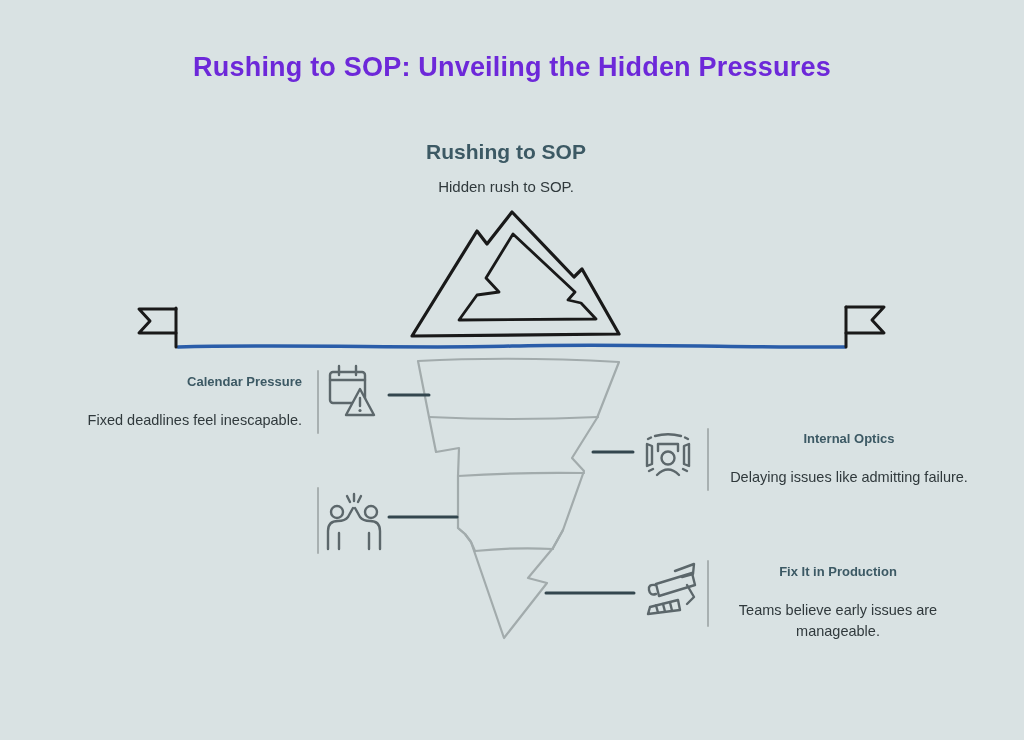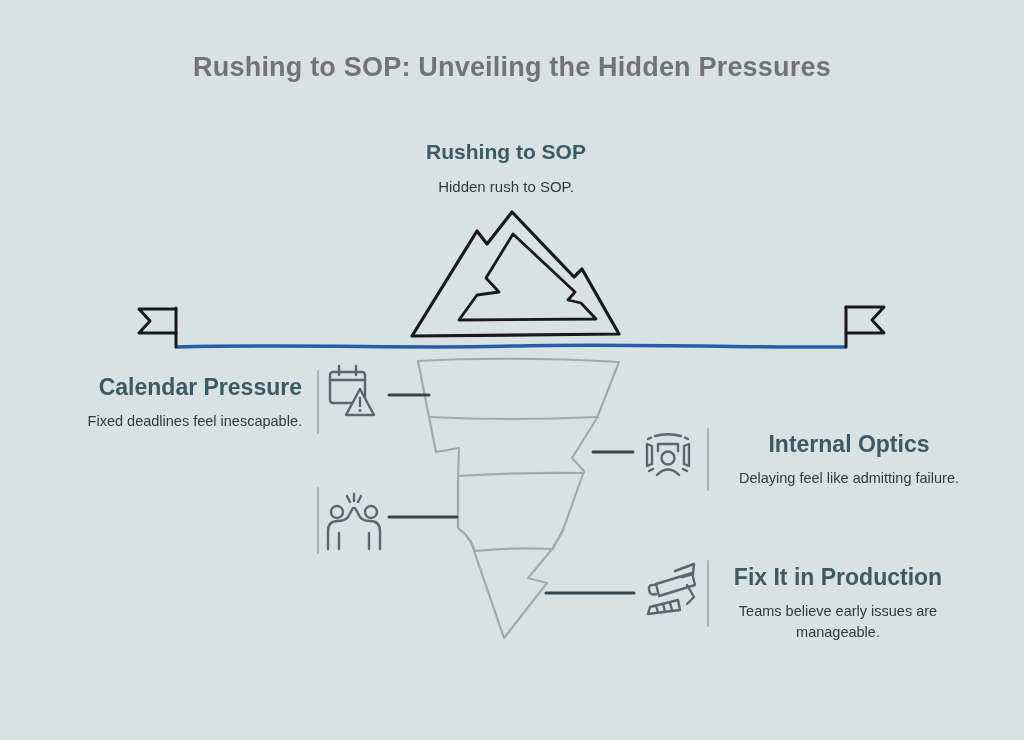--- a/index.html
+++ b/index.html
@@ -4,29 +4,29 @@
 <style>
   html,body{margin:0;padding:0;}
   body{
     width:1024px;height:740px;position:relative;overflow:hidden;
     background:#d9e2e3;
     font-family:"Liberation Sans","DejaVu Sans",sans-serif;
   }
   .canvas{position:absolute;inset:0;width:1024px;height:740px;}
   .title{
     position:absolute;top:52px;left:0;right:0;text-align:center;
-    font-size:27px;font-weight:600;color:#737373;letter-spacing:.2px;
+    font-size:27px;font-weight:600;color:#6d28d9;letter-spacing:.2px;
   }
   .surface-block{position:absolute;top:140px;left:0;right:12px;text-align:center;}
   .surface-heading{font-size:21px;font-weight:700;color:#3c5964;}
   .surface-body{margin-top:14px;font-size:15px;color:#30393c;}
   .main-svg{position:absolute;left:0;top:0;pointer-events:none;}
   .section{position:absolute;}
-  .section .heading{font-size:23px;font-weight:700;color:#3c5964;line-height:1.2;}
-  .section .body{margin-top:9px;font-size:14.5px;color:#30393c;line-height:1.5;}
+  .section .heading{font-size:13px;font-weight:700;color:#3c5964;line-height:1.2;}
+  .section .body{margin-top:20px;font-size:14.5px;color:#30393c;line-height:1.5;}
   .sec-left{left:50px;width:252px;text-align:right;}
   .sec-right{left:724px;text-align:center;}
   .icon{position:absolute;}
   .ic{stroke:#5c676b;fill:none;stroke-width:2.4;stroke-linecap:round;stroke-linejoin:round;}
 </style>
 </head>
 <body>
 
 <div class="canvas">
 
@@ -92,21 +92,21 @@
       <line x1="13" y1="4" x2="13" y2="13"></line>
       <line x1="30" y1="4" x2="30" y2="13"></line>
       <path d="M34,27 L48,53 L20,53 Z" fill="#d9e2e3"></path>
       <line x1="34" y1="36" x2="34" y2="44"></line>
     </g>
     <circle cx="34" cy="48.5" r="1.6" fill="#5c676b"></circle>
   </svg>
 
   <div class="section sec-right" style="top:431px;width:250px;">
     <div class="heading">Internal Optics</div>
-    <div class="body">Delaying feel like admitting failure.</div>
+    <div class="body">Delaying issues like admitting failure.</div>
   </div>
   <svg class="icon" style="left:640px;top:427px;" width="56" height="58" viewBox="0 0 56 58">
     <g class="ic">
       <circle cx="28" cy="31" r="6.5"></circle>
       <path d="M17,48 Q28,37 39,48"></path>
       <path d="M18,24 L18,17 L38,17 L38,24"></path>
       <path d="M7,17 L12,19 L12,37 L7,39 Z"></path>
       <path d="M49,17 L44,19 L44,37 L49,39 Z"></path>
       <path d="M15,9 Q28,5.5 41,9"></path>
       <line x1="8" y1="12" x2="11" y2="10.5"></line>

